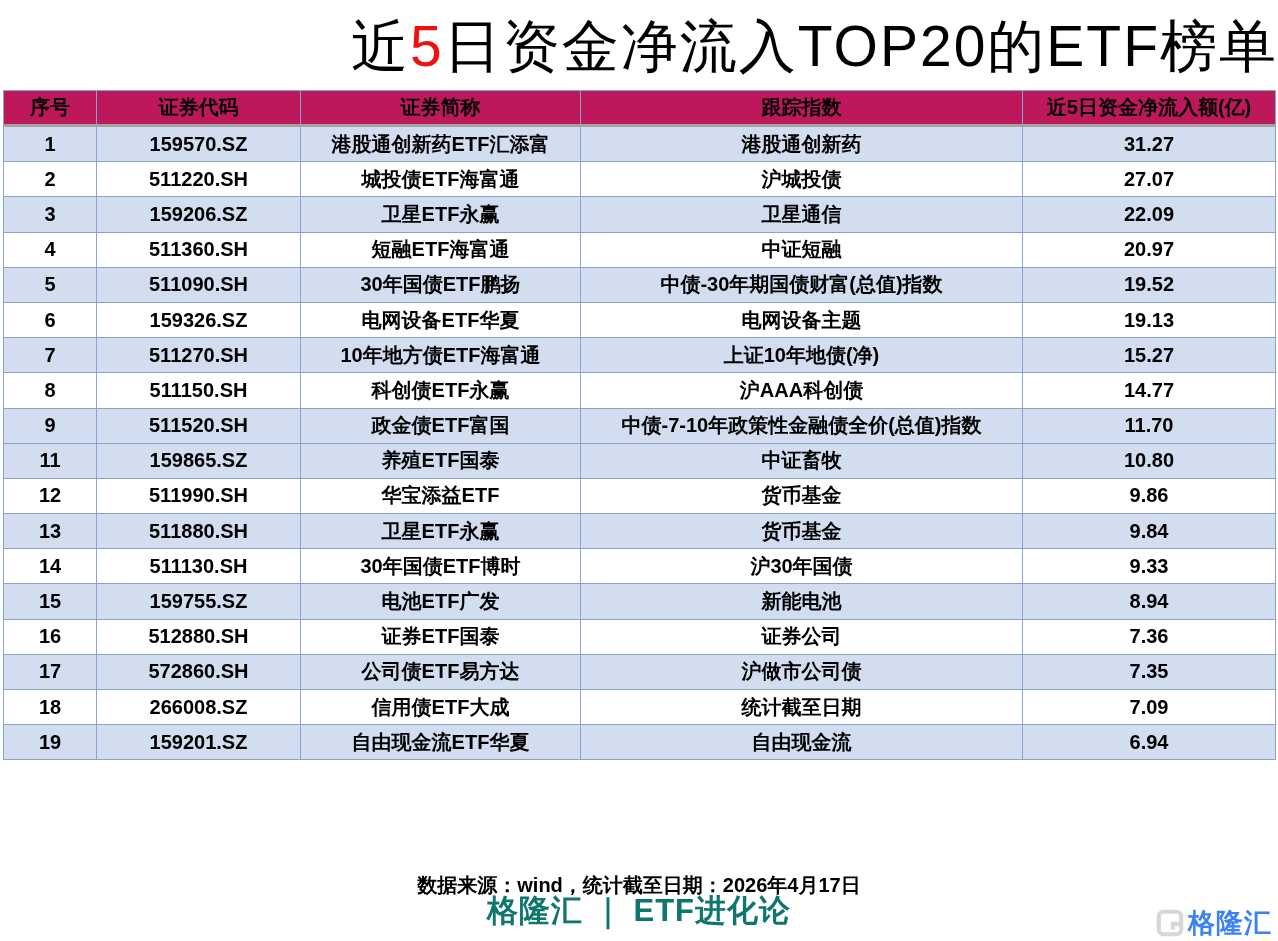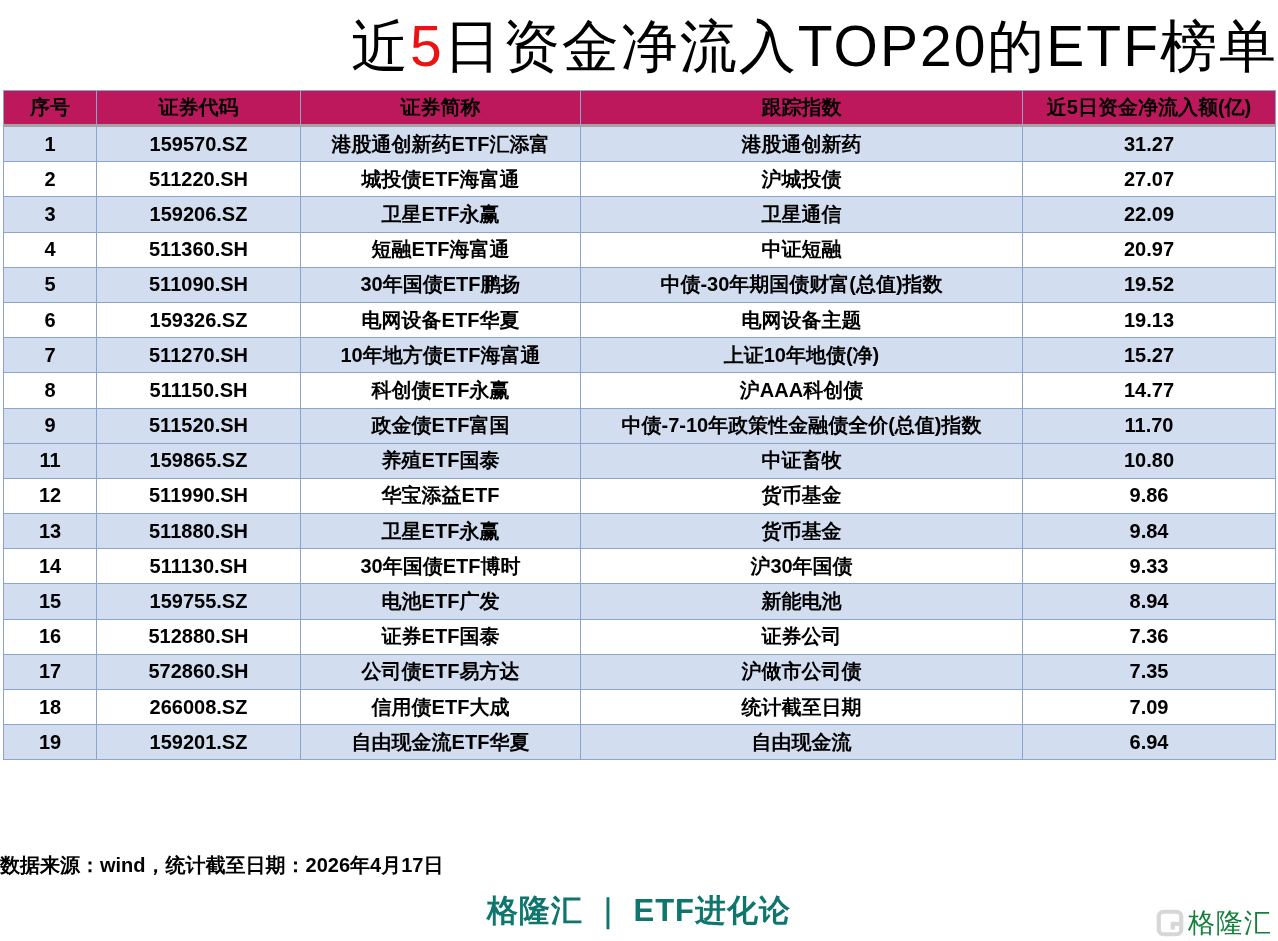--- a/index.html
+++ b/index.html
@@ -56,21 +56,22 @@
     height: 34.2px;
     font-size: 20px;
   }
   tr.row-odd td { background: #d3ddf0; }
   tr.row-even td { background: #ffffff; }
   td.inflow { color: #e8000f; margin-top: 48px; }
 
   
   .source-line {
     position: absolute;
-    top: 852px; left: 0; width: 100%;
+    top: 872px; left: 0; width: 100%;
+    text-align: center;
     font-size: 20px;
     font-weight: 700;
     color: #000000;
     white-space: nowrap;
   }
   .brand-line {
     position: absolute;
     top: 890px; left: 0; width: 100%;
     text-align: center;
     font-size: 31px;
@@ -78,23 +79,23 @@
     color: #0f766e;
     letter-spacing: 1px;
     white-space: nowrap;
   }
   .watermark {
     position: absolute;
     right: 6px; bottom: 0px;
     display: flex;
     align-items: center;
     gap: 3px;
-    color: #15803d;
+    color: #3b82f6;
     font-size: 27px;
-    font-weight: 400;
+    font-weight: 700;
     letter-spacing: 1px;
     white-space: nowrap;
   }
 </style>
 </head>
 <body>
 
 <div class="page">
 
   <div class="title">

